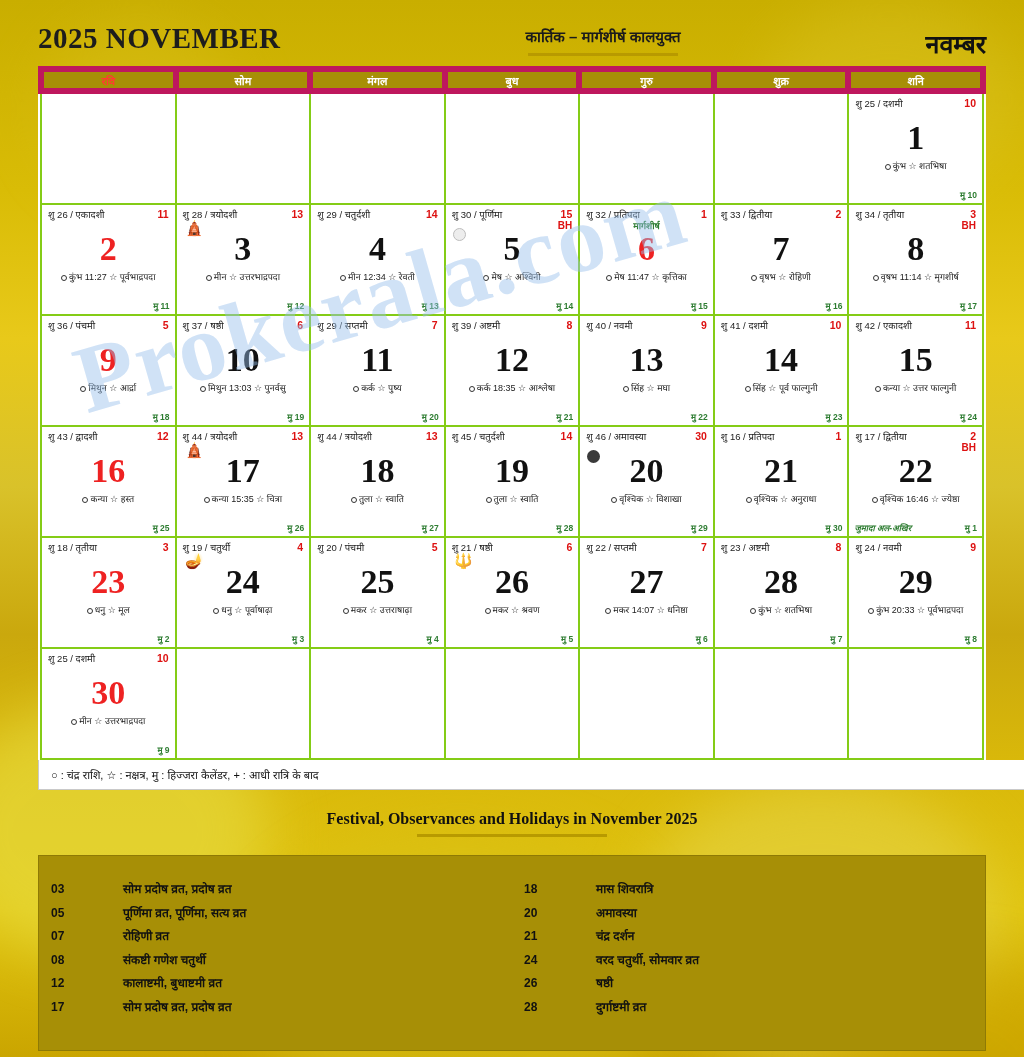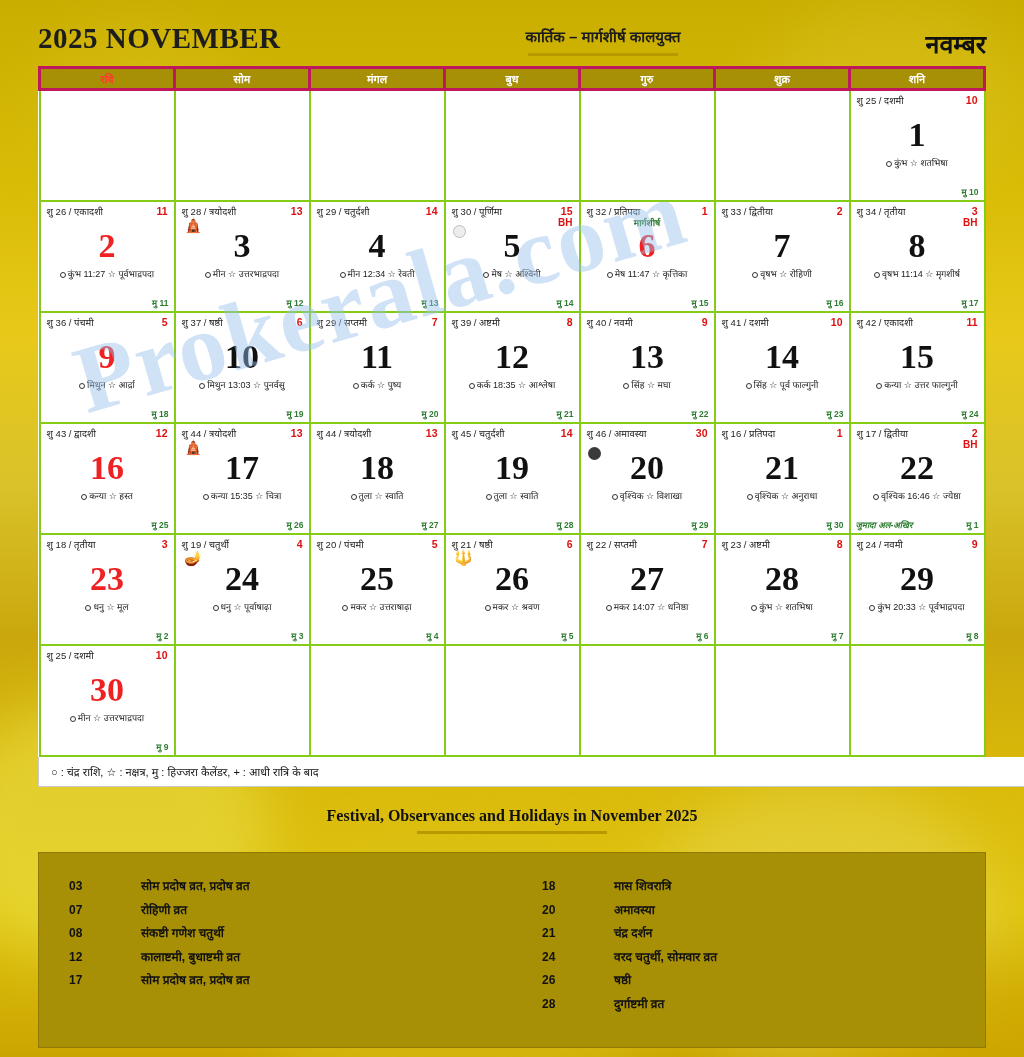--- a/index.html
+++ b/index.html
@@ -31,21 +31,21 @@
   .hdr-left { font-family:"Liberation Serif", serif; font-size:29px; font-weight:bold; color:#1d1d1d; letter-spacing:.5px; line-height:1; padding-top:6px;}
   .hdr-mid { text-align:center; padding-top:8px; }
   .hdr-mid .t { font-size:15px; font-weight:bold; color:#1b1b1b; }
   .hdr-mid .rule { width:150px; height:3px; background:#b89a00; margin:7px auto 0; }
   .hdr-right { font-family:"Liberation Serif", serif; font-size:25px; font-weight:bold; color:#111; padding-top:8px;}
 
   
   table.cal { border-collapse:collapse; width:948px; background:#fff; table-layout:fixed; }
   table.cal th {
     background:#a78f06; color:#fff; font-size:11px; font-weight:bold;
-    height:22px; border:3px solid #be185d; padding:0;
+    height:22px; border:6px solid #be185d; padding:0;
   }
   table.cal th.sun { color:#ff3b30; }
   table.cal td {
     border:2px solid #84cc16; height:107px; vertical-align:top; padding:1px;
     position:relative; background:#fff;
   }
   .cell { position:relative; height:107px; padding:3px 5px 2px 5px; }
   .tithi { font-size:9.5px; color:#222; line-height:11px; }
   .hij { position:absolute; right:5px; top:2px; font-size:10.5px; font-weight:bold; color:#d11; }
   .daynum {
@@ -70,21 +70,21 @@
   
   .fest-head { text-align:center; margin-top:20px; }
   .fest-head .t { font-family:"Liberation Serif", serif; font-size:16px; font-weight:bold; color:#111; }
   .fest-head .rule { width:190px; height:3px; background:#b89a00; margin:6px auto 0; }
 
   .fest-box {
     margin-top:18px; width:948px; min-height:196px; background:#a78f06; border:1px solid #8e7a05;
     padding:22px 0 22px 0;
     display:flex;
   }
-  .fest-col { width:50%; padding-left:30px; }
+  .fest-col { width:50%; padding-left:12px; }
   .fest-row { display:flex; font-size:12px; color:#111; line-height:23.5px; }
   .fest-row .d { width:72px; font-weight:bold; }
   .fest-row .n { font-weight:bold; }
 
   .footer { text-align:center; margin-top:24px; font-size:13px; font-weight:bold; color:#14306b; }
 
   
   .watermark {
     position:absolute; left:60px; top:200px; width:920px;
     font-family:"Liberation Serif", serif; font-size:96px; font-weight:bold;
@@ -466,20 +466,24 @@
       <div class="rule"></div>
     </div>
 
     <div class="fest-box">
       <div class="fest-col" id="fest-left">
           <div class="fest-row">
             <div class="d">03</div>
             <div class="n">सोम प्रदोष व्रत, प्रदोष व्रत</div>
           </div>
           <div class="fest-row">
+            <div class="d">05</div>
+            <div class="n">पूर्णिमा व्रत, पूर्णिमा, सत्य व्रत</div>
+          </div>
+          <div class="fest-row">
             <div class="d">07</div>
             <div class="n">रोहिणी व्रत</div>
           </div>
           <div class="fest-row">
             <div class="d">08</div>
             <div class="n">संकष्टी गणेश चतुर्थी</div>
           </div>
           <div class="fest-row">
             <div class="d">12</div>
             <div class="n">कालाष्टमी, बुधाष्टमी व्रत</div>

